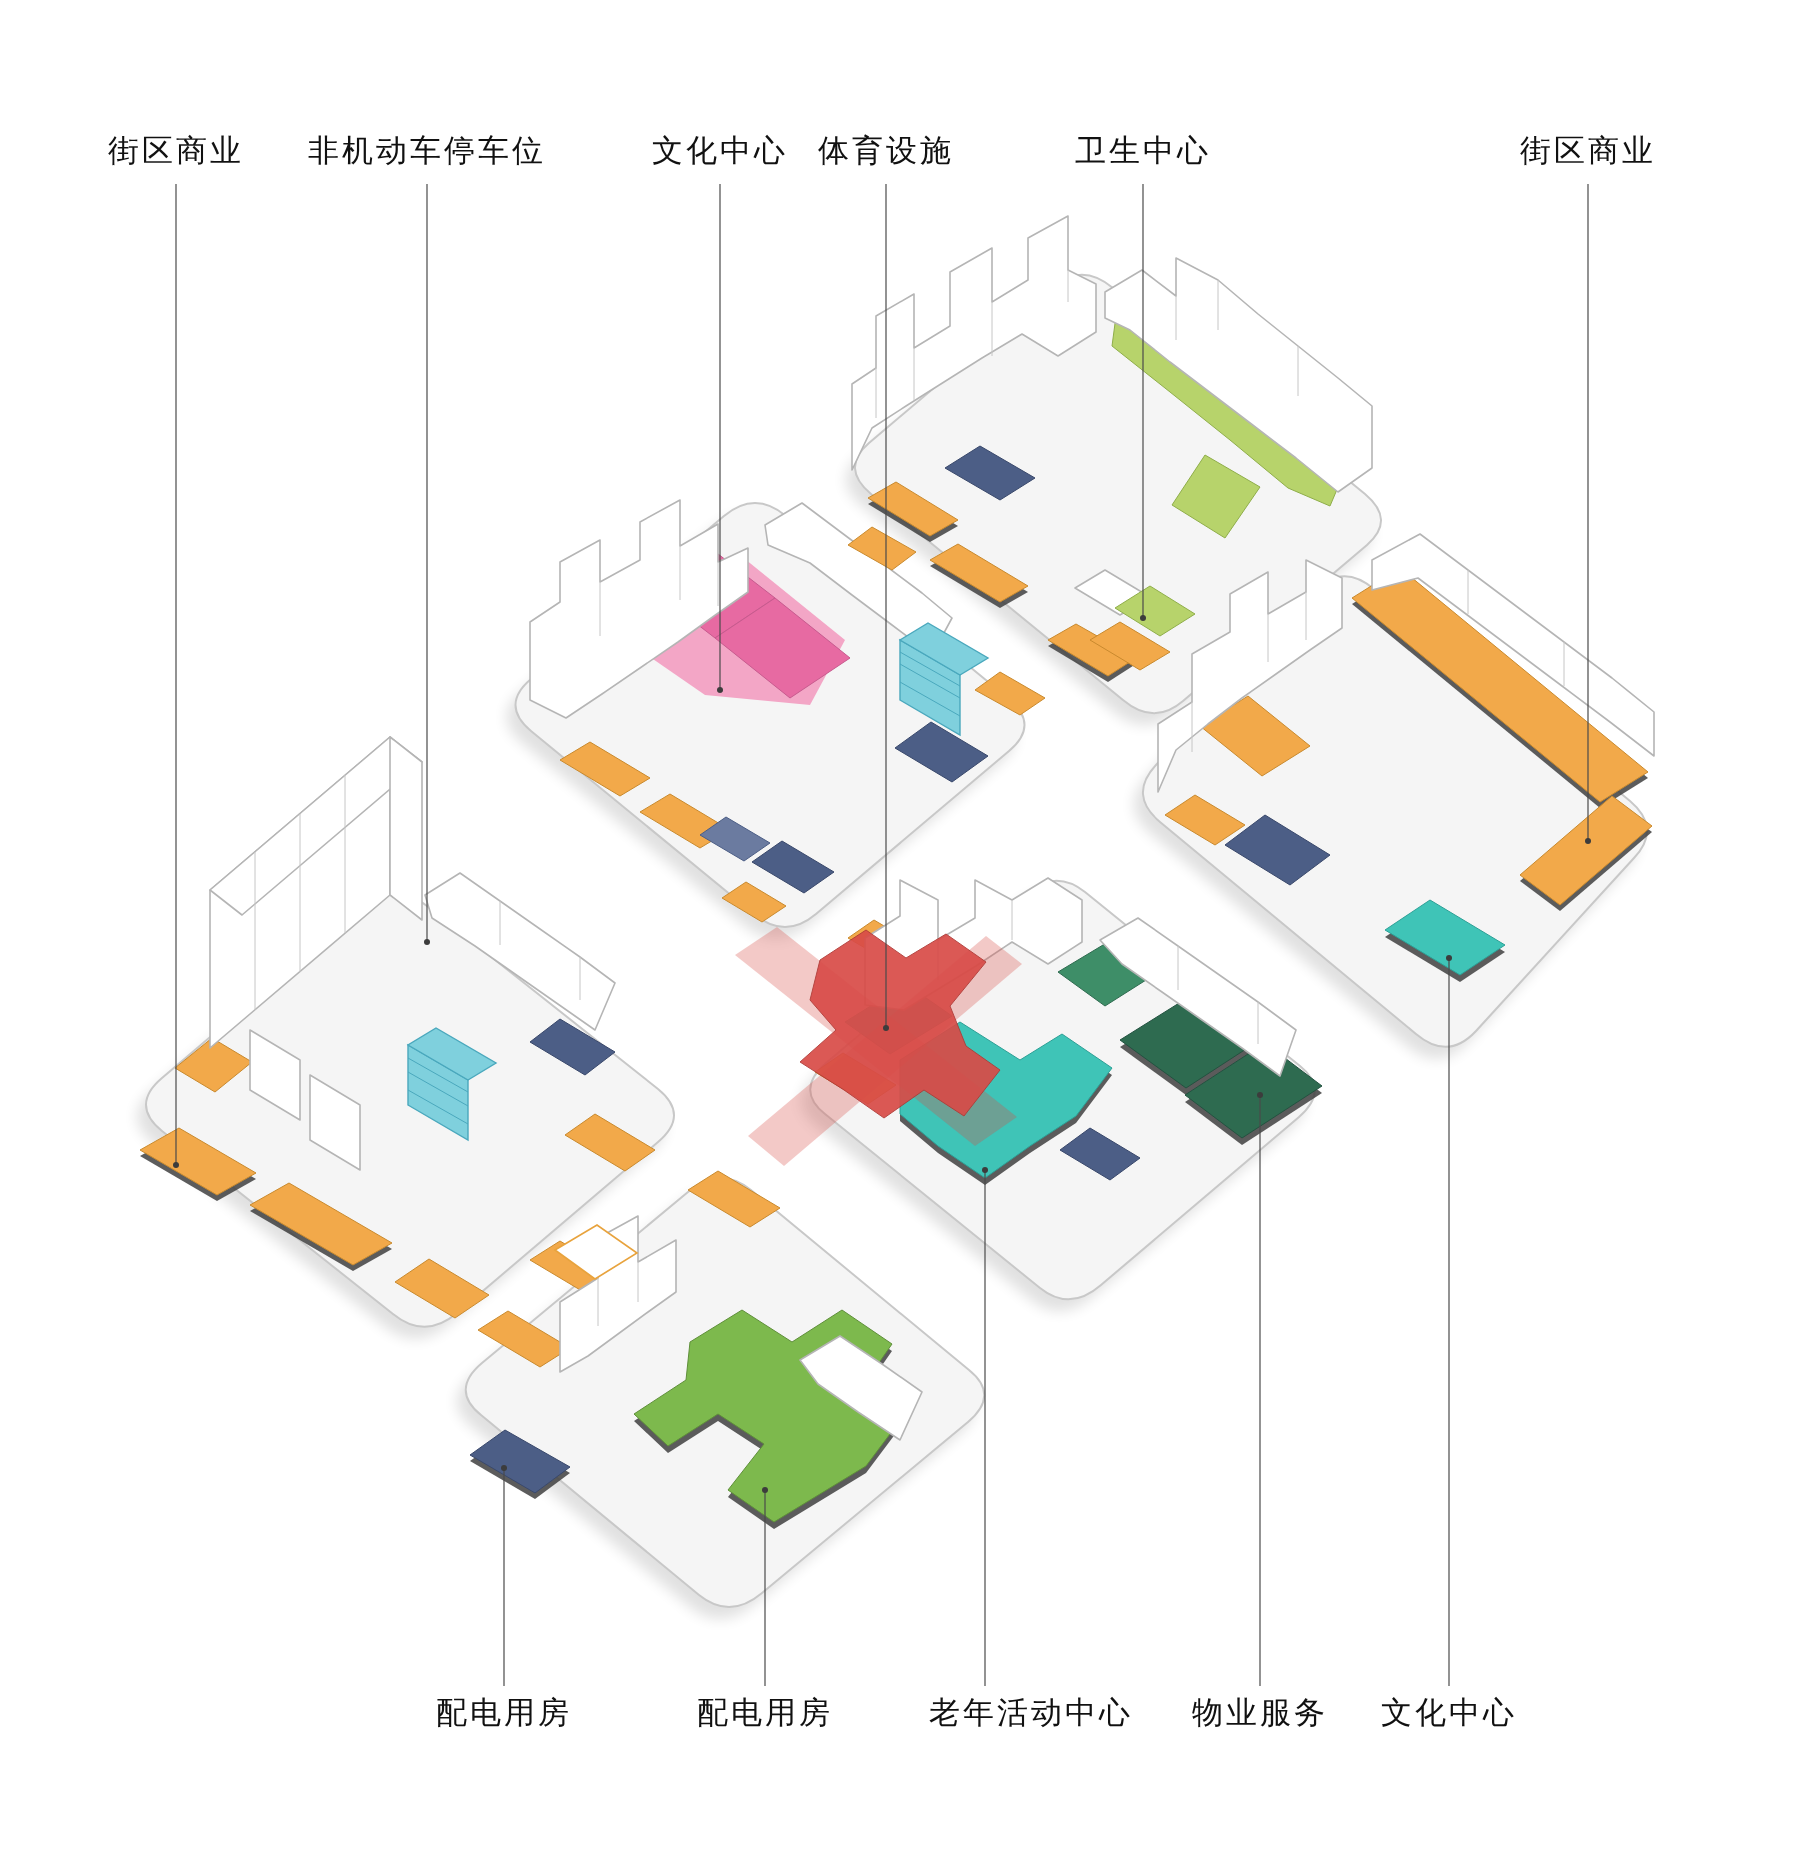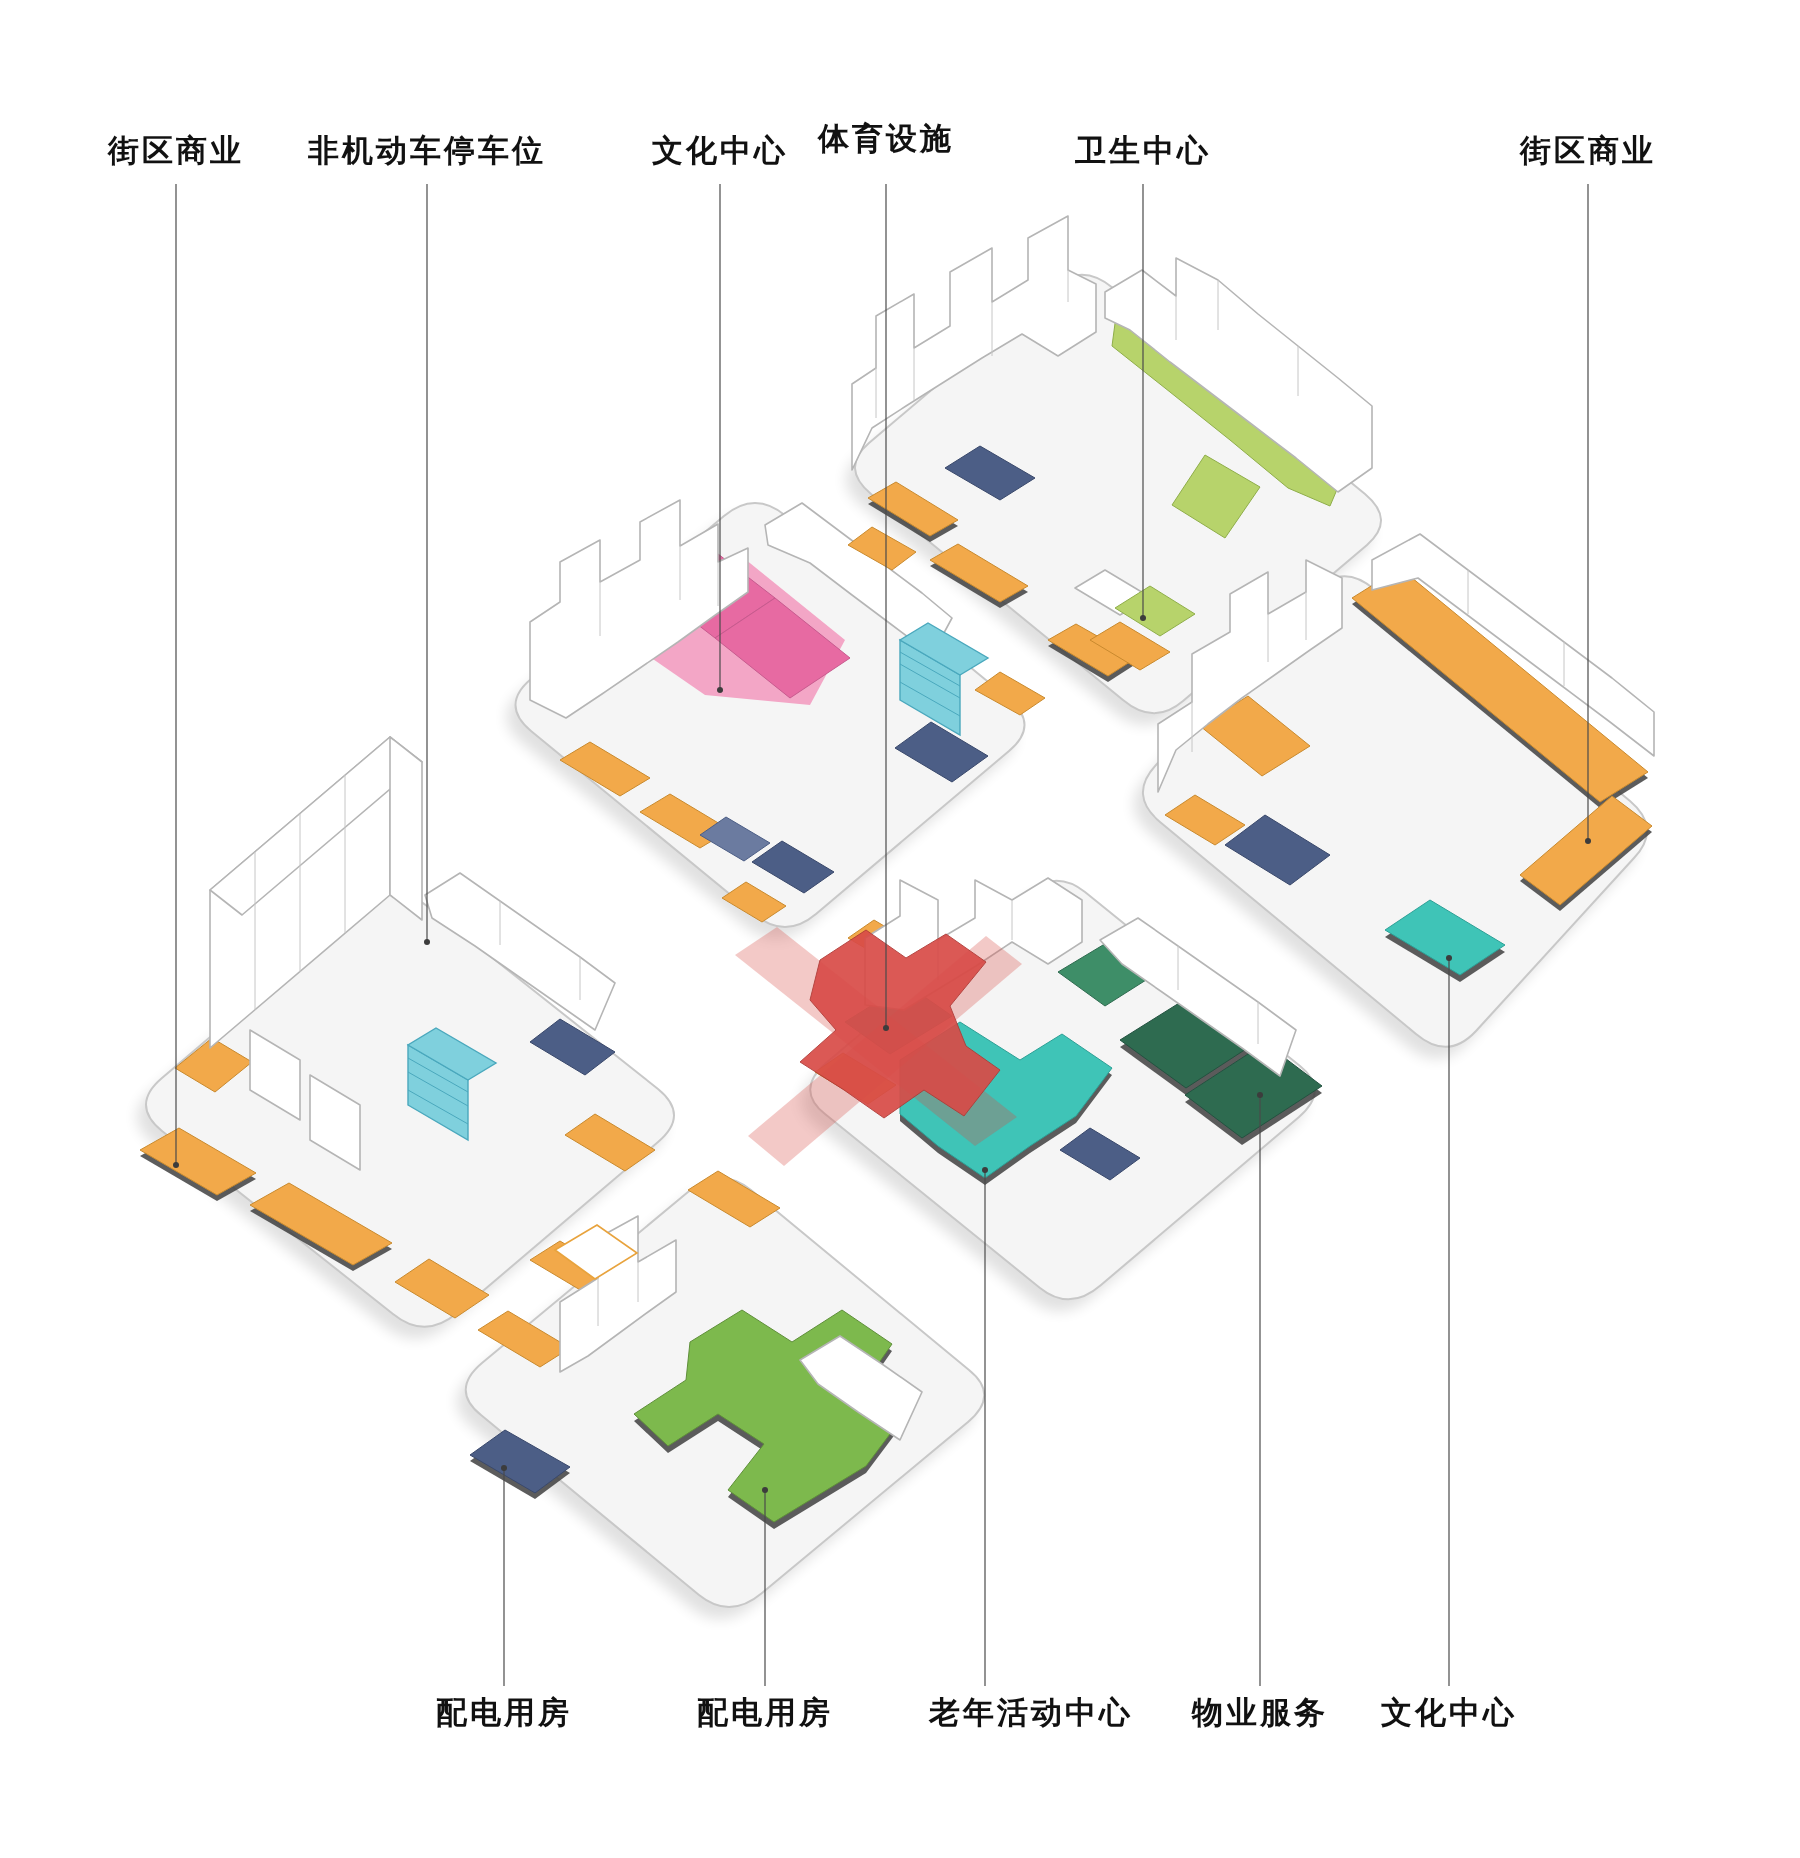--- a/index.html
+++ b/index.html
@@ -9,21 +9,21 @@
     background:#ffffff;
     font-family:"Liberation Sans", sans-serif;
     overflow:hidden;
   }
   .stage svg{position:absolute;left:0;top:0;}
   .label{
     position:absolute;
     transform:translateX(-50%);
     white-space:nowrap;
     font-size:31px;
-    font-weight:700;
+    font-weight:400;
     letter-spacing:3px;
     color:#111;
   }
   
   .platform{fill:#f5f5f5;stroke:#c8c8c8;stroke-width:2;}
   .wire{fill:#ffffff;stroke:#b5b5b5;stroke-width:1.6;stroke-linejoin:round;}
   .wireline{fill:none;stroke:#c6c6c6;stroke-width:1;}
   .wireyellow{fill:#ffffff;stroke:#e8a33d;stroke-width:1.6;}
   .orange{fill:#F2A94A;stroke:#c98a2e;stroke-width:1;}
   .lgreen{fill:#B7D36B;stroke:#8fae4a;stroke-width:1;}
@@ -235,21 +235,21 @@
     <line class="leader" x1="1260" y1="1686" x2="1260" y2="1095"></line>
     <circle class="leaderdot" cx="1260" cy="1095" r="3"></circle>
     <line class="leader" x1="1449" y1="1686" x2="1449" y2="958"></line>
     <circle class="leaderdot" cx="1449" cy="958" r="3"></circle>
   </g>
 </svg>
 
 <div class="label" style="left:176px;top:130px">街区商业</div>
 <div class="label" style="left:427px;top:130px">非机动车停车位</div>
 <div class="label" style="left:720px;top:130px">文化中心</div>
-<div class="label" style="left:886px;top:118px">体育设施</div>
+<div class="label" style="left:886px;top:130px">体育设施</div>
 <div class="label" style="left:1143px;top:130px">卫生中心</div>
 <div class="label" style="left:1588px;top:130px">街区商业</div>
 
 <div class="label" style="left:504px;top:1692px">配电用房</div>
 <div class="label" style="left:765px;top:1692px">配电用房</div>
 <div class="label" style="left:1031px;top:1692px">老年活动中心</div>
 <div class="label" style="left:1260px;top:1692px">物业服务</div>
 <div class="label" style="left:1449px;top:1692px">文化中心</div>
 
 </div>

